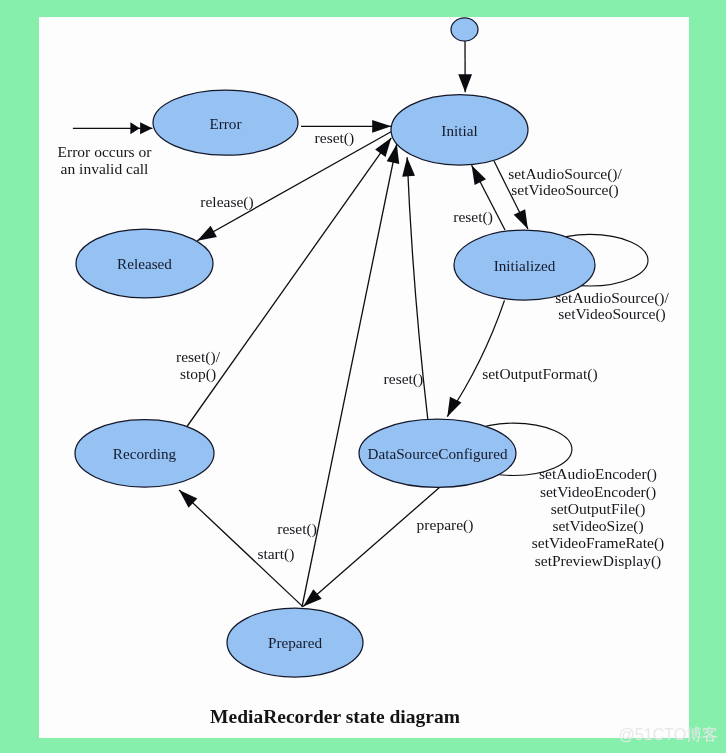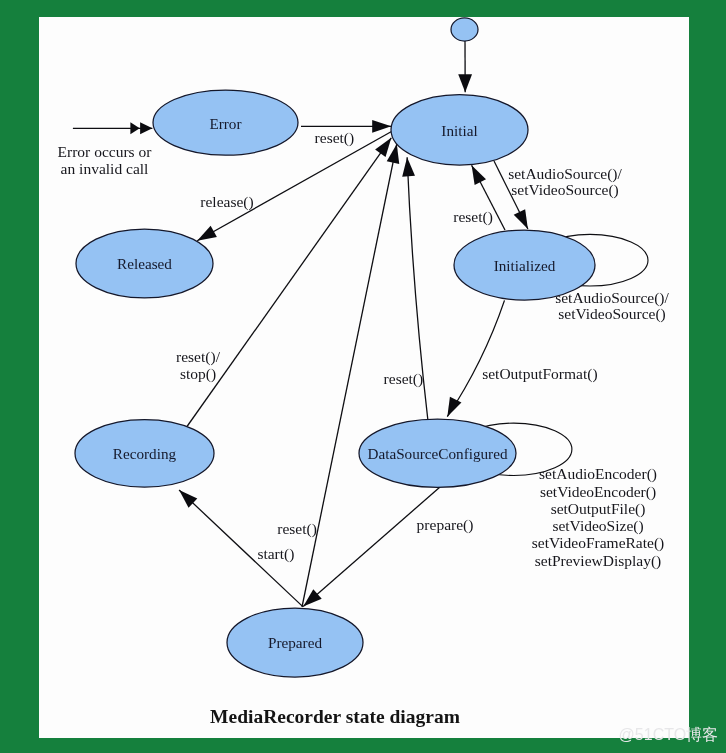--- a/index.html
+++ b/index.html
@@ -1,17 +1,17 @@
 <!DOCTYPE html>
 <html><head>
 <meta charset="utf-8">
 <style>
   html,body{margin:0;padding:0;background:#ffffff;}
   body{width:726px;height:753px;overflow:hidden;font-family:"Liberation Serif",serif;}
-  #stage{position:relative;width:726px;height:753px;background:#15803d;}
+  #stage{position:relative;width:726px;height:753px;background:#86efac;}
   #canvas-bg{position:absolute;left:39px;top:17px;width:650px;height:721px;background:#fdfdfd;}
   #diagram{position:absolute;left:0;top:0;display:block;}
   .node-ell{stroke:#14172a;stroke-width:1.25;}
   .loop{fill:none;stroke:#0e0e12;stroke-width:1.15;}
   .edge{fill:none;stroke:#0e0e12;stroke-width:1.3;}
   .ahead{fill:#0b0b0f;stroke:none;}
   .nlabel{font-family:"Liberation Serif",serif;font-size:15.2px;fill:#15192b;text-anchor:middle;}
   .elabel{font-family:"Liberation Serif",serif;font-size:15.5px;fill:#16161c;}
   .diagram-title{font-family:"Liberation Serif",serif;font-size:19.5px;font-weight:bold;fill:#141414;text-anchor:middle;}
   .wm{font-family:"Liberation Sans",sans-serif;font-size:16px;fill:#e7e7e9;}

